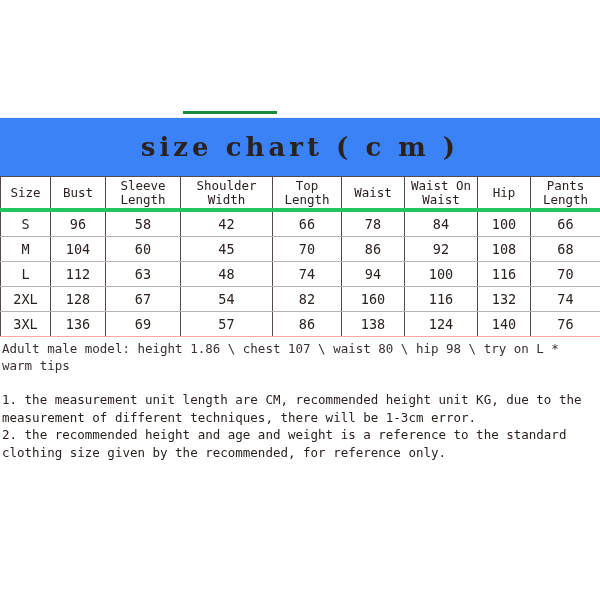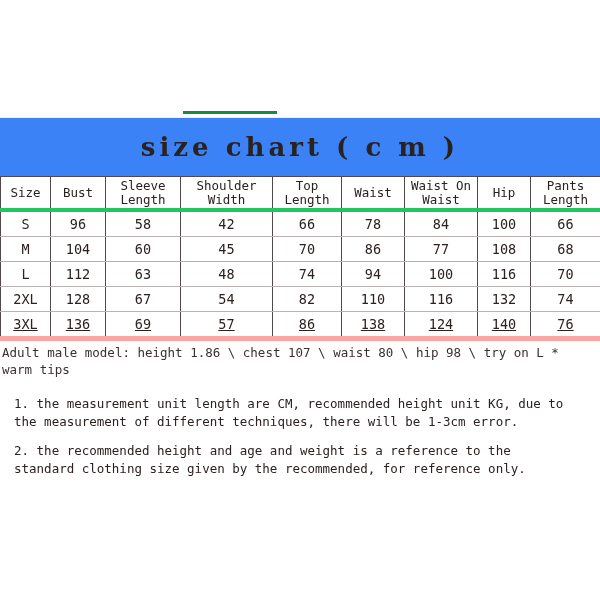--- a/index.html
+++ b/index.html
@@ -78,22 +78,21 @@
   table.size-table tbody td {
     height: 24px;
     font-size: 13.5px;
     font-weight: normal;
     border-top: 1px solid #b9b1b2;
     border-bottom: 1px solid #b9b1b2;
     border-left: 1px solid #55484a;
     border-right: 1px solid #55484a;
   }
   table.size-table tbody tr:last-child td {
-    border-bottom: 5px solid #fca5a5;
-    text-decoration: underline;
+    border-bottom: 1px solid #fca5a5;
   }
   
   .c-size   { width: 50px; }
   .c-bust   { width: 55px; }
   .c-sleeve { width: 75px; }
   .c-should { width: 92px; }
   .c-toplen { width: 69px; }
   .c-waist  { width: 63px; }
   .c-pullon { width: 73px; }
   .c-hip    { width: 53px; }
@@ -111,21 +110,21 @@
     margin: 0;
     white-space: normal;
   }
   .disclaimer {
     margin: 17px 0 0 0;
     font-size: 12.5px;
     line-height: 17.5px;
     color: #2b2220;
   }
   .disclaimer p {
-    margin: 12px;
+    margin: 0;
   }
 </style>
 </head>
 <body>
 
 <div id="page">
 
   <div class="top-spacer">
     <div class="accent-rule"></div>
   </div>
@@ -194,42 +193,42 @@
           <td>100</td>
           <td>66</td>
         </tr>
         <tr>
           <td>M</td>
           <td>104</td>
           <td>60</td>
           <td>45</td>
           <td>70</td>
           <td>86</td>
-          <td>77</td>
+          <td>92</td>
           <td>108</td>
           <td>68</td>
         </tr>
         <tr>
           <td>L</td>
           <td>112</td>
           <td>63</td>
           <td>48</td>
           <td>74</td>
           <td>94</td>
           <td>100</td>
           <td>116</td>
           <td>70</td>
         </tr>
         <tr>
           <td>2XL</td>
           <td>128</td>
           <td>67</td>
           <td>54</td>
           <td>82</td>
-          <td>110</td>
+          <td>160</td>
           <td>116</td>
           <td>132</td>
           <td>74</td>
         </tr>
         <tr>
           <td>3XL</td>
           <td>136</td>
           <td>69</td>
           <td>57</td>
           <td>86</td>

